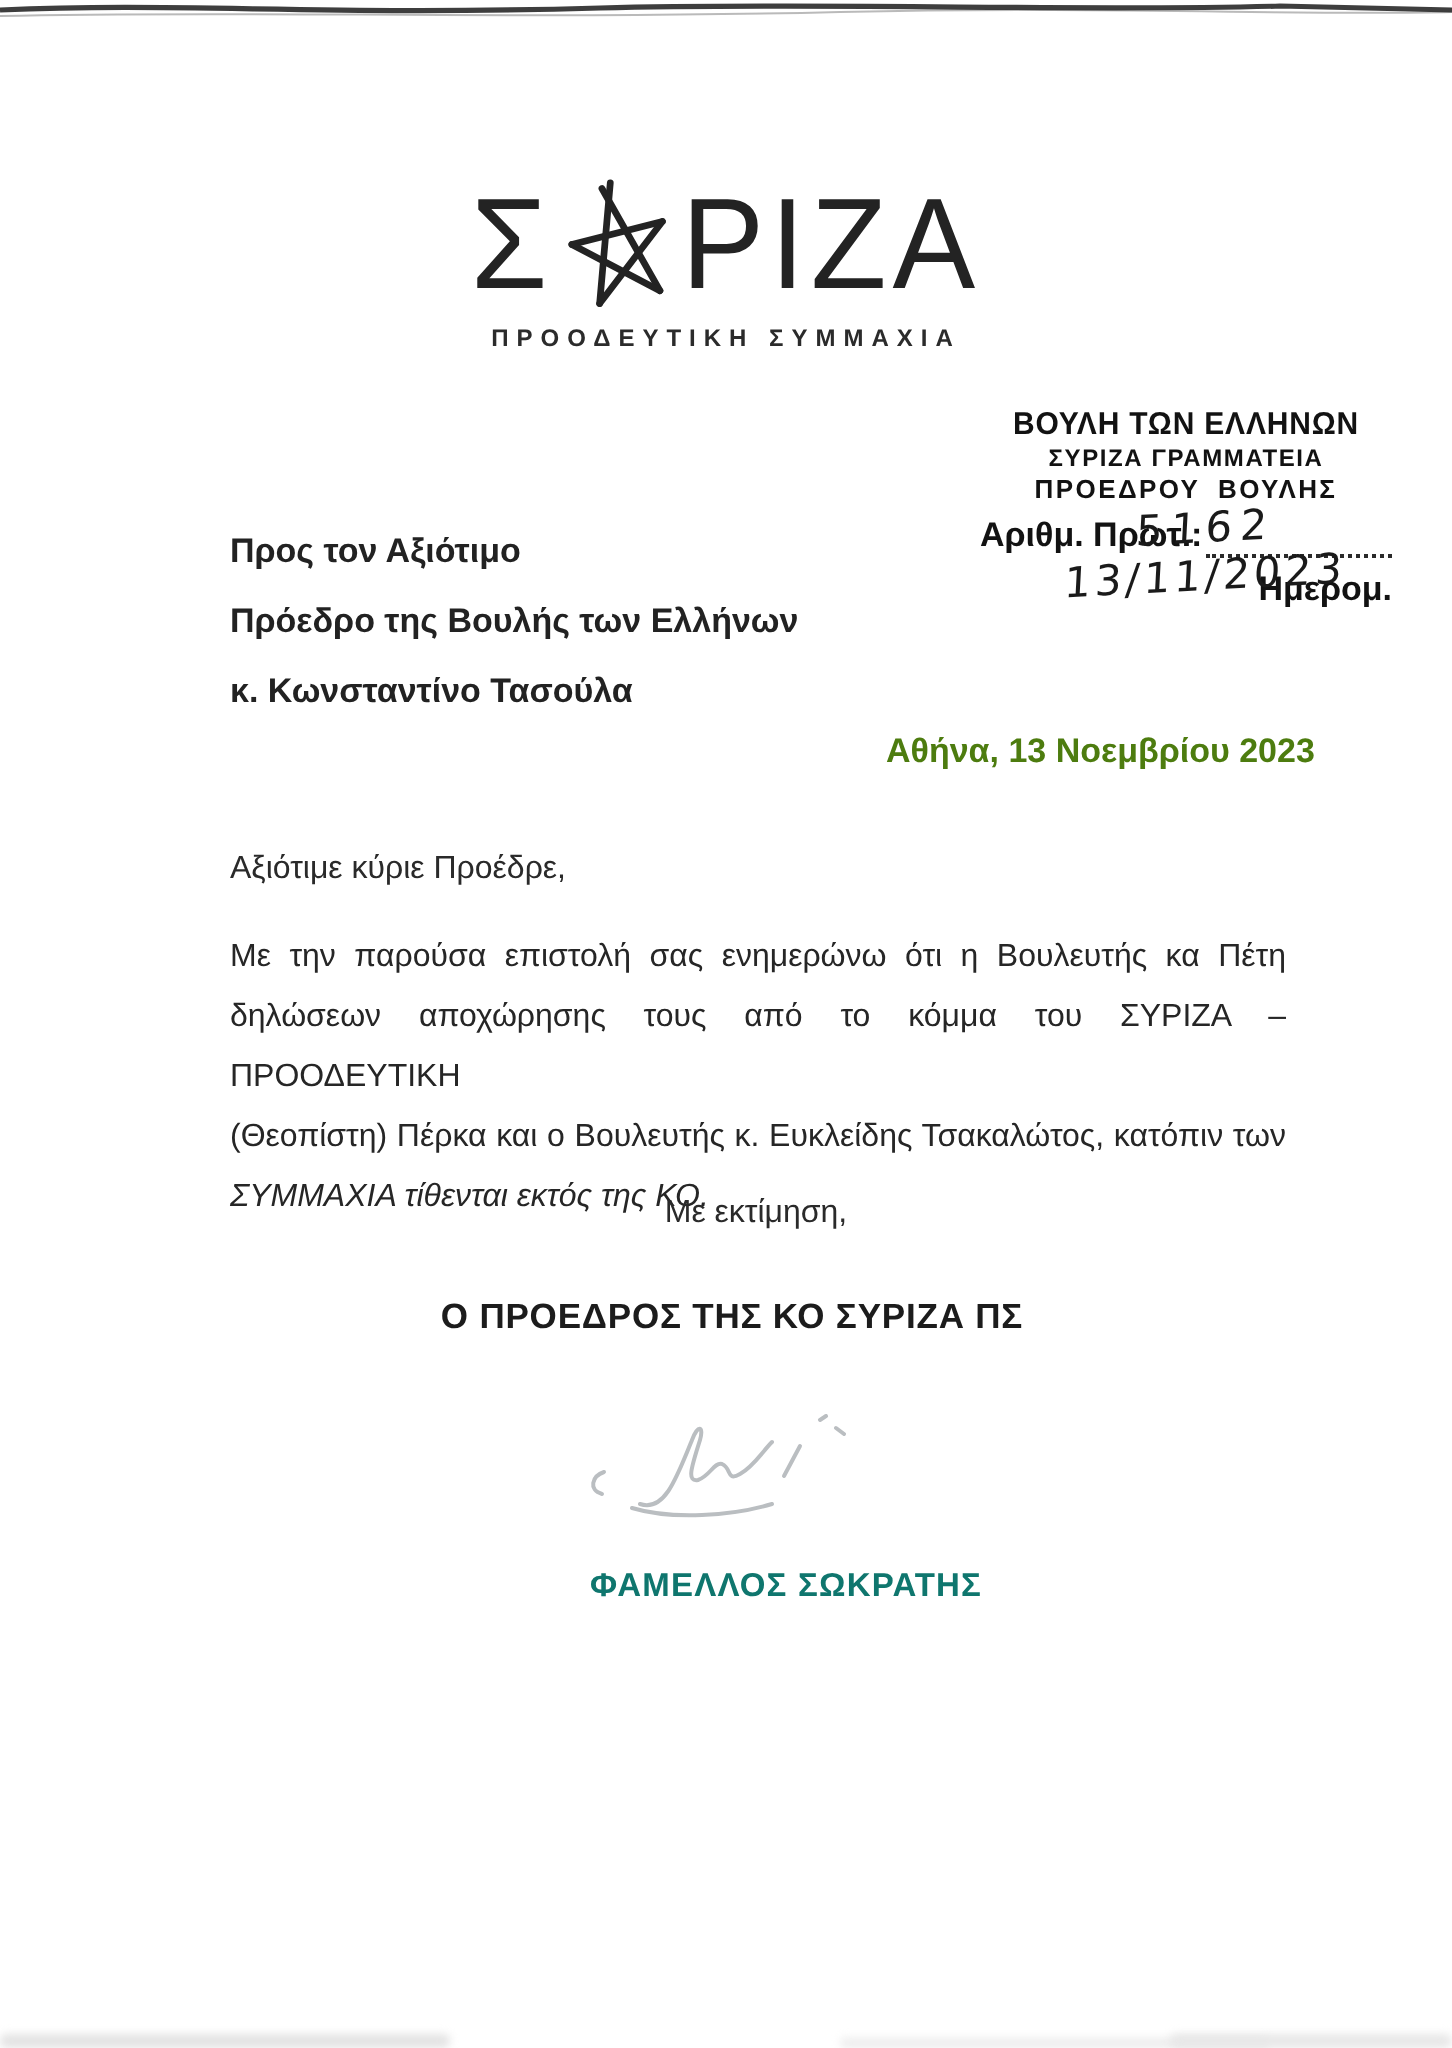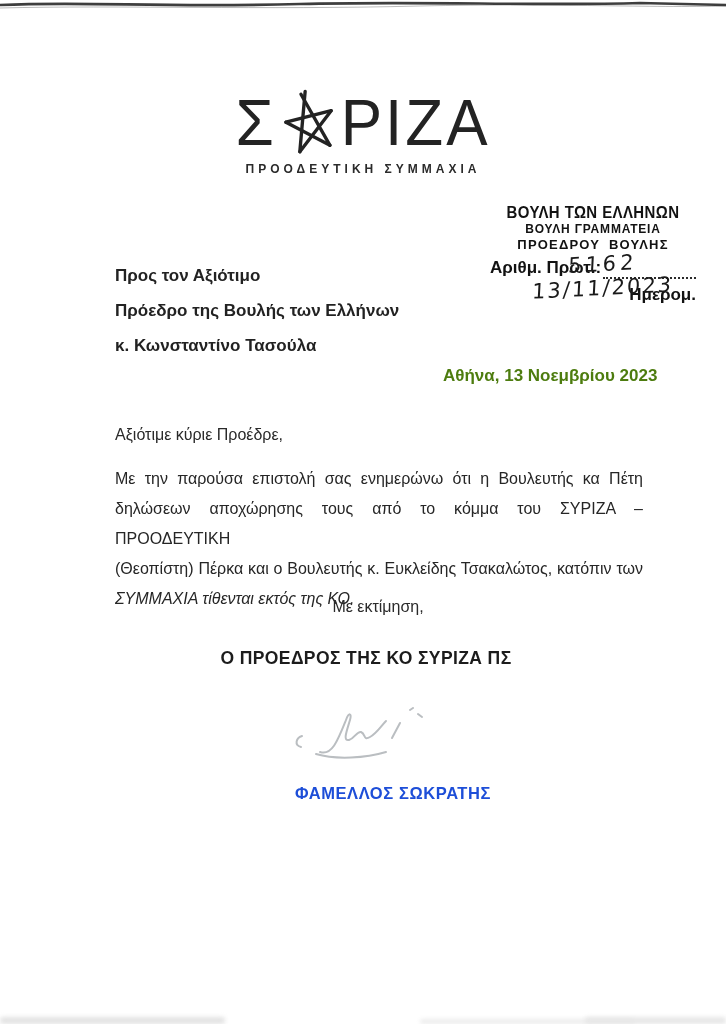--- a/index.html
+++ b/index.html
@@ -41,21 +41,21 @@
   
   .recipient{position:absolute;left:115px;top:258px;font-size:17px;font-weight:700;line-height:35px;color:#222;}
   .dateline{position:absolute;left:443px;top:366px;font-size:17px;font-weight:700;color:#4d7c0f;}
   .salutation{position:absolute;left:115px;top:426px;font-size:16px;color:#2a2a2a;}
   .body-par{position:absolute;left:115px;top:464px;width:528px;font-size:16px;line-height:30px;color:#262626;}
   .jline{text-align:justify;text-align-last:justify;white-space:normal;}
   .lastline{text-align:left;font-style:italic;}
   .closing{position:absolute;left:0;top:598px;width:726px;text-align:center;font-size:16px;color:#2a2a2a;padding-left:30px;box-sizing:border-box;}
   .signer-title{position:absolute;left:0;top:648px;width:722px;text-align:center;font-size:17.5px;font-weight:700;letter-spacing:.4px;color:#1c1c1c;padding-left:10px;box-sizing:border-box;}
   .signature{position:absolute;left:286px;top:696px;width:160px;height:70px;}
-  .signer-name{position:absolute;left:0;top:784px;width:726px;text-align:center;font-size:16.5px;font-weight:700;letter-spacing:.6px;color:#1d4ed8;padding-left:60px;box-sizing:border-box;}
+  .signer-name{position:absolute;left:0;top:784px;width:726px;text-align:center;font-size:16.5px;font-weight:700;letter-spacing:.6px;color:#0f766e;padding-left:60px;box-sizing:border-box;}
 </style>
 </head>
 <body>
 
 <div class="page">
 
   <svg class="scan-top" viewBox="0 0 726 12" preserveAspectRatio="none">
     <path d="M0,5 C90,1 160,8 300,4 C420,1 540,6 640,3 L726,5" fill="none" stroke="#1c1c1c" stroke-width="2.6" opacity="0.85"></path>
     <path d="M0,8 C120,5 260,10 420,6 C560,3 650,8 726,6" fill="none" stroke="#3a3a3a" stroke-width="1" opacity="0.35"></path>
   </svg>
@@ -72,21 +72,21 @@
           <path d="M56,28 L14,64"></path>
         </g>
       </svg>
       <span class="logo-letter logo-rest">ΡΙΖΑ</span>
     </div>
     <div class="logo-subtitle">ΠΡΟΟΔΕΥΤΙΚΗ ΣΥΜΜΑΧΙΑ</div>
   </div>
 
   <div class="stamp">
     <div class="stamp-l1">ΒΟΥΛΗ ΤΩΝ ΕΛΛΗΝΩΝ</div>
-    <div class="stamp-l2">ΒΟΥΛΗ ΓΡΑΜΜΑΤΕΙΑ</div>
+    <div class="stamp-l2">ΣΥΡΙΖΑ ΓΡΑΜΜΑΤΕΙΑ</div>
     <div class="stamp-l3">ΠΡΟΕΔΡΟΥ ΒΟΥΛΗΣ</div>
     <div class="stamp-row">
       <span class="stamp-label">Αριθμ. Πρωτ.:</span>
       <span class="dots"></span>
       <span class="hand protocol">5162</span>
     </div>
     <div class="stamp-row second">
       <span class="stamp-label">Ημερομ.</span>
       <span class="dots"></span>
       <span class="hand handdate">13/11/2023</span>

